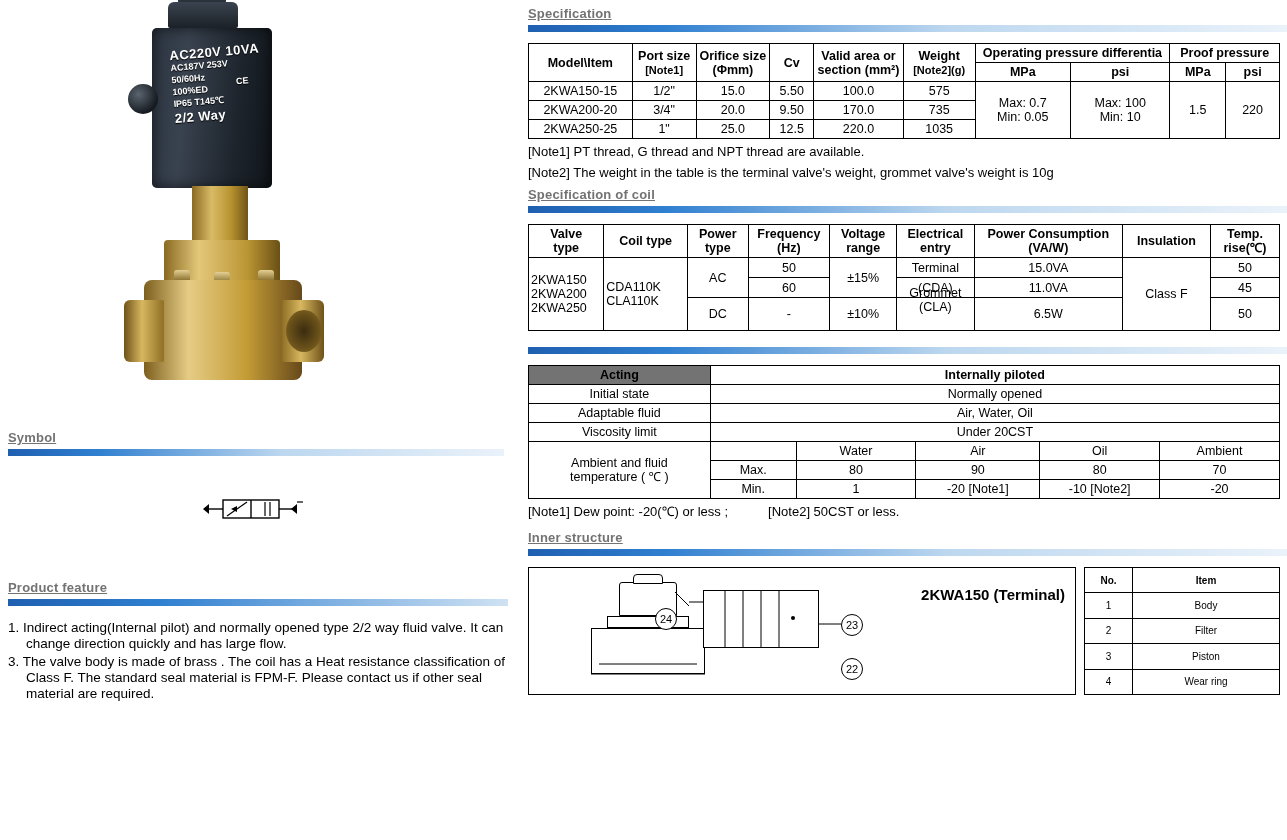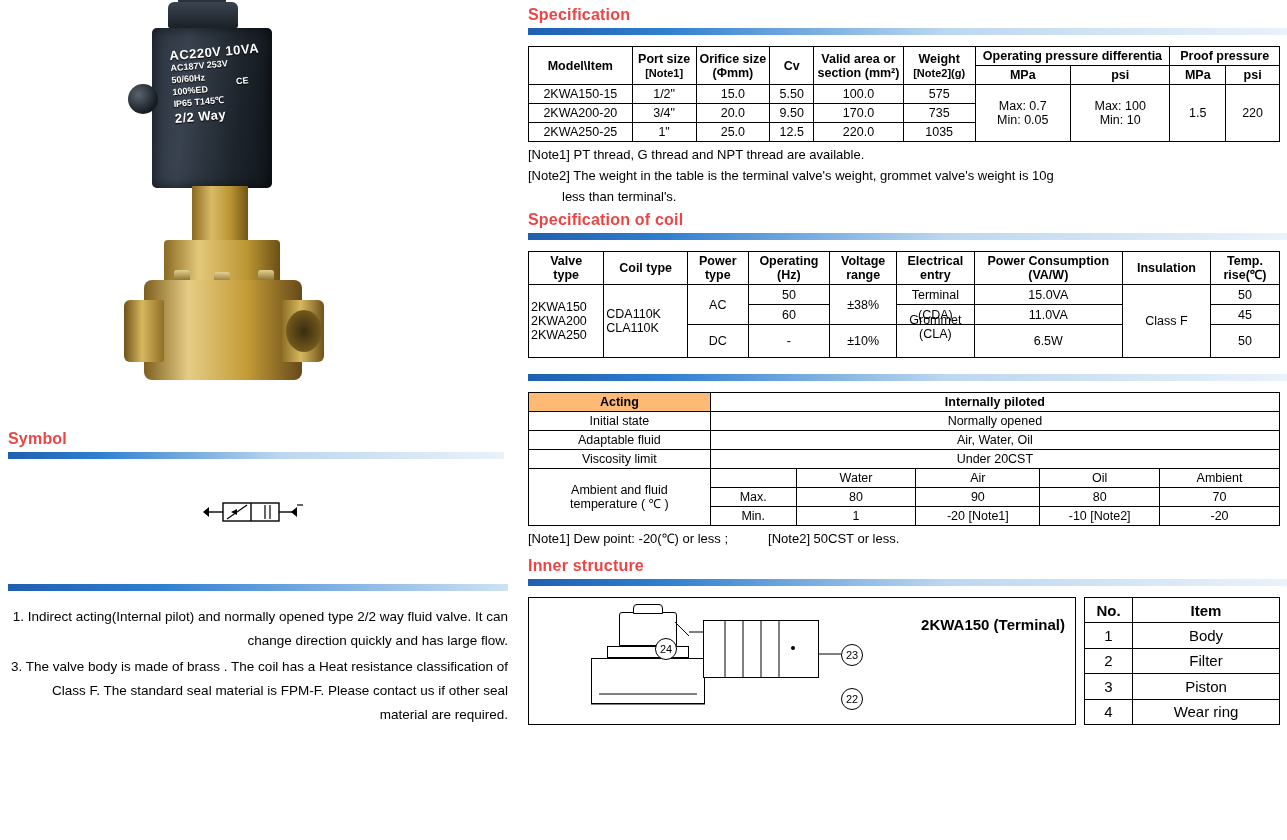--- a/index.html
+++ b/index.html
@@ -72,33 +72,33 @@
     border-radius:2px 6px 6px 2px;
   }
   .port-hole {
     position:absolute; left:166px; top:292px; width:36px; height:42px;
     background: radial-gradient(ellipse at 50% 50%, #3a2c0e 0%, #6b521a 60%, #97772a 100%);
     border-radius:50%;
   }
   .bolt { position:absolute; width:16px; height:12px; background:linear-gradient(180deg,#e4d093,#7e6320); border-radius:3px; }
 
   .section-title {
-    font-size:16px; font-weight:bold; color:#ef4444; letter-spacing:.2px;
+    font-size:13px; font-weight:bold; color:#737373; letter-spacing:.2px;text-decoration:underline;
   }
   .title-rule {
     height:7px; margin-top:4px;
     background: linear-gradient(90deg,#1f5fb0 0%, #2f7fd0 18%, #bcd7ef 55%, #eaf2fa 100%);
   }
   .title-rule.short { background: linear-gradient(90deg,#1f5fb0 0%, #2f7fd0 30%, #cfe2f3 100%); }
 
   #symbol-block { position:absolute; left:8px; top:430px; width:496px; }
   #symbol-art { margin-top:40px; text-align:center; }
 
   #feature-block { position:absolute; left:8px; top:580px; width:500px; }
-  .feature-list { margin:14px 0 0 0; padding-left:0; list-style:none; font-size:13.5px; line-height:24px;text-align:right; }
+  .feature-list { margin:14px 0 0 0; padding-left:0; list-style:none; font-size:13.5px; line-height:16px; }
   .feature-list li { margin-bottom:2px; padding-left:18px; text-indent:-18px; }
 
   
   .right { position:absolute; left:528px; top:0; width:759px; }
   .rt-head { margin-top:6px; }
   .blk { margin-bottom:6px; }
 
   table.spec { border-collapse:collapse; width:752px; font-size:12.5px; margin-top:11px; }
   table.spec th, table.spec td {
     border:1px solid #000; text-align:center; padding:2px 3px; line-height:14px;
@@ -110,21 +110,21 @@
   .note .ind { padding-left:34px; display:block; }
 
   table.coil th, table.coil td { height:20px; }
   table.valve td, table.valve th { height:19px; }
 
   .inner-wrap { display:flex; gap:8px; margin-top:11px; }
   .diagram {
     width:548px; height:128px; border:1px solid #000; position:relative; background:#fff;
   }
   .diagram .dtitle { position:absolute; right:10px; top:18px; font-weight:bold; font-size:15px; }
-  table.parts { border-collapse:collapse; width:196px; font-size:15px; }
+  table.parts { border-collapse:collapse; width:196px; font-size:10px; }
   table.parts th, table.parts td { border:1px solid #000; text-align:center; padding:1px 3px; line-height:15px; }
 
   .callout {
     position:absolute; width:22px; height:22px; border:1px solid #000; border-radius:50%;
     font-size:11px; text-align:center; line-height:20px; background:#fff;
   }
   .dpart { position:absolute; border:1px solid #000; background:#fff; }
 </style>
 </head>
 <body>
@@ -172,20 +172,21 @@
           <line x1="8" y1="13" x2="22" y2="13" stroke="#000" stroke-width="1.4"></line>
           <path d="M8 8 l0 10 l-6 -5 z" fill="#000"></path>
           <line x1="78" y1="13" x2="92" y2="13" stroke="#000" stroke-width="1.4"></line>
           <path d="M96 8 l-6 5 l6 5 z" fill="#000"></path>
           <path d="M96 6 l6 0" stroke="#000" stroke-width="1.2"></path>
         </svg>
       </div>
     </div>
 
     <div id="feature-block">
+      <div class="section-title">Product feature</div>
       <div class="title-rule short"></div>
       <ul class="feature-list">
         <li>1. Indirect acting(Internal pilot) and normally opened type 2/2 way fluid valve. It can change direction quickly and has large flow.</li>
         <li>3. The valve body is made of brass . The coil has a Heat resistance classification of Class F. The standard seal material is FPM-F. Please contact us if other seal material are required.</li>
       </ul>
     </div>
   </div>
 
   <div class="right">
 
@@ -257,43 +258,40 @@
           <td>25.0</td>
           <td>12.5</td>
           <td>220.0</td>
           <td>1035</td>
         </tr>
       </tbody>
         </table>
 
       <div class="note">[Note1] PT thread, G thread and NPT thread are available.</div>
       <div class="note">[Note2] The weight in the table is the terminal valve's weight, grommet valve's weight is 10g</div>
-      <div class="note">
-        <span class="ind">less than terminal's.</span>
-      </div>
     </div>
 
     <div class="blk" style="margin-top:4px">
       <div class="section-title">Specification of coil</div>
       <div class="title-rule"></div>
 
       <table class="spec coil">
         <tbody>
             <tr>
           <th style="width:72px">
             <div>Valve</div>
             <div>type</div>
           </th>
           <th style="width:80px">Coil type</th>
           <th style="width:58px">
             <div>Power</div>
             <div>type</div>
           </th>
           <th style="width:78px">
-            <div>Operating</div>
+            <div>Frequency</div>
             <div>(Hz)</div>
           </th>
           <th style="width:64px">
             <div>Voltage</div>
             <div>range</div>
           </th>
           <th style="width:74px">
             <div>Electrical</div>
             <div>entry</div>
           </th>
@@ -312,21 +310,21 @@
             <div>2KWA150</div>
             <div>2KWA200</div>
             <div>2KWA250</div>
           </td>
           <td rowspan="3" style="text-align:left; padding-left:2px">
             <div>CDA110K</div>
             <div>CLA110K</div>
           </td>
           <td rowspan="2">AC</td>
           <td>50</td>
-          <td rowspan="2">±38%</td>
+          <td rowspan="2">±15%</td>
           <td>Terminal</td>
           <td>15.0VA</td>
           <td rowspan="3">Class F</td>
           <td>50</td>
         </tr>
         <tr>
           <td>60</td>
           <td>(CDA)</td>
           <td>11.0VA</td>
           <td>45</td>
@@ -345,21 +343,21 @@
       </tbody>
         </table>
     </div>
 
     <div class="blk" style="margin-top:16px">
       <div class="title-rule"></div>
 
       <table class="spec valve">
         <tbody>
             <tr>
-          <th style="width:182px; background:#fdba74">Acting</th>
+          <th style="width:182px; background:#737373">Acting</th>
           <td colspan="5" style="font-weight:bold">Internally piloted</td>
         </tr>
         <tr>
           <td>Initial state</td>
           <td colspan="5">Normally opened</td>
         </tr>
         <tr>
           <td>Adaptable fluid</td>
           <td colspan="5">Air, Water, Oil</td>
         </tr>

